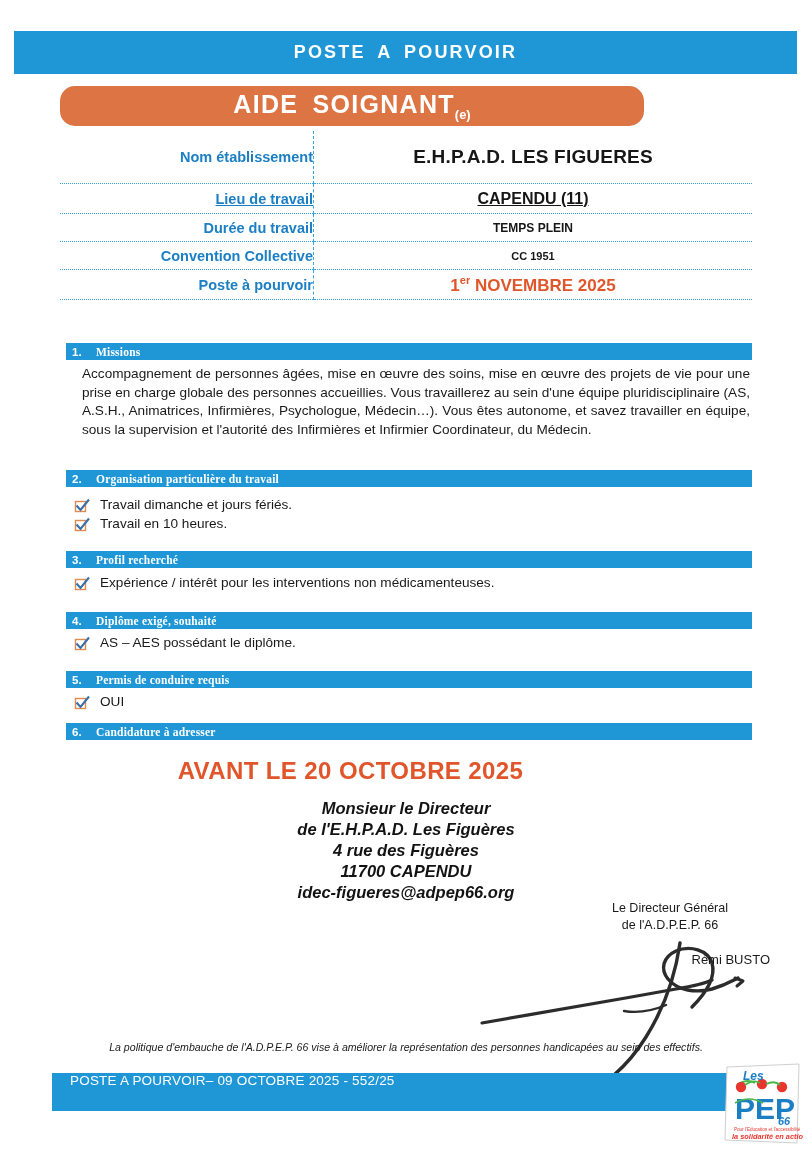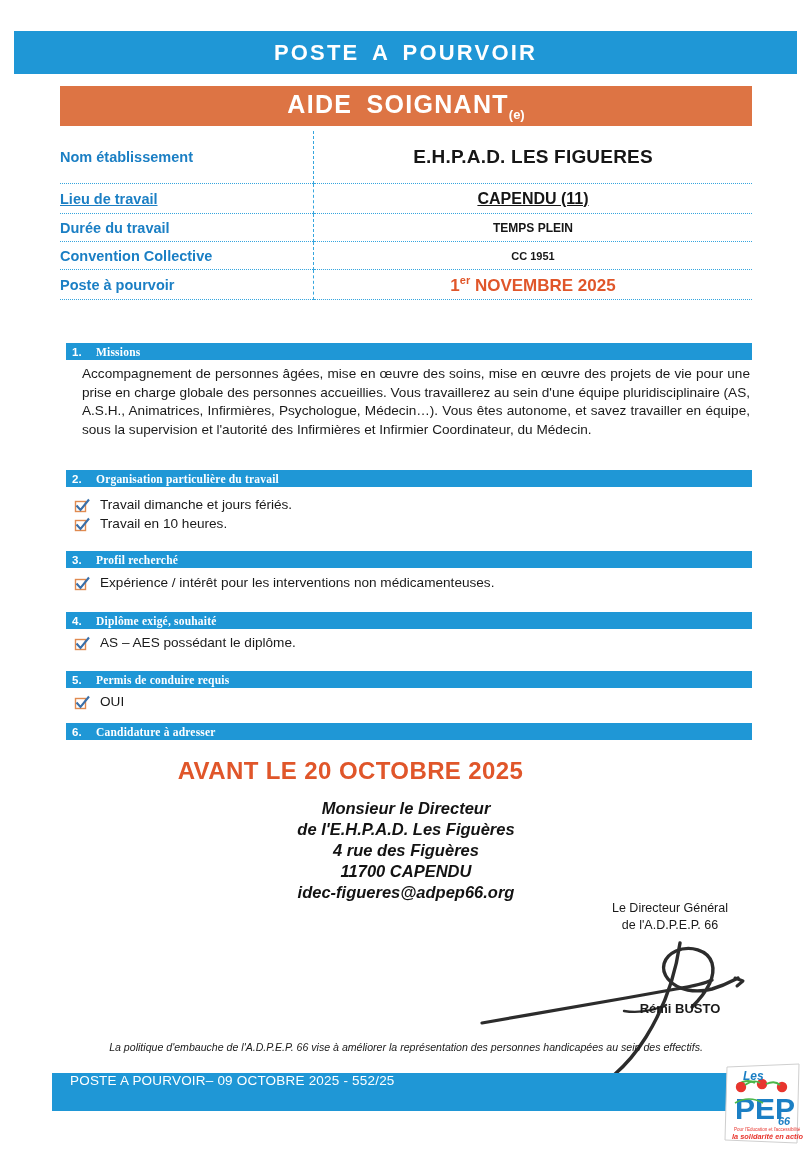--- a/index.html
+++ b/index.html
@@ -29,36 +29,37 @@
     width: 783px;
     height: 43px;
     background: #1f97d6;
     display: flex;
     align-items: center;
     justify-content: center;
   }
   .top-banner-text {
     color: #ffffff;
     font-weight: bold;
-    font-size: 22px;
+    font-size: 18px;
     letter-spacing: 2.2px;
     word-spacing: 5px;
   }
 
   
   .title-bar {
     position: absolute;
     left: 60px;
     top: 86px;
-    width: 692px;
+    width: 584px;
     height: 40px;
     background: #dd7444;
     display: flex;
     align-items: center;
     justify-content: center;
+    border-radius: 15px;
   }
   .title-bar-text {
     color: #ffffff;
     font-weight: bold;
     font-size: 25px;
     letter-spacing: 1.3px;
     word-spacing: 6px;
   }
   .title-bar-text .suffix {
     font-size: 13px;
@@ -79,21 +80,21 @@
   }
   .info-table tr:last-child {
     border-bottom: 1px dotted #35a5de;
   }
   .info-table td {
     padding: 0;
     vertical-align: middle;
   }
   .info-label {
     width: 253px;
-    text-align: left;
+    text-align: right;
     color: #1b7fc4;
     font-weight: bold;
     border-right: 1px dashed #35a5de;
   }
   .info-value {
     text-align: center;
     color: #161616;
     font-weight: bold;
   }
   .r-estab .info-label { font-size: 14.5px; }
@@ -203,25 +204,25 @@
     top: 900px;
     width: 200px;
     text-align: center;
     font-size: 12.5px;
     line-height: 17px;
     color: #1a1a1a;
   }
   .sig-name {
     position: absolute;
     left: 590px;
-    top: 1001px;
+    top: 952px;
     width: 180px;
-    text-align: center;
+    text-align: right;
     font-size: 13px;
-    font-weight: bold;
+    font-weight: normal;
     color: #1a1a1a;
   }
   .sig-svg {
     position: absolute;
     left: 480px;
     top: 895px;
     width: 330px;
     height: 200px;
     pointer-events: none;
   }

